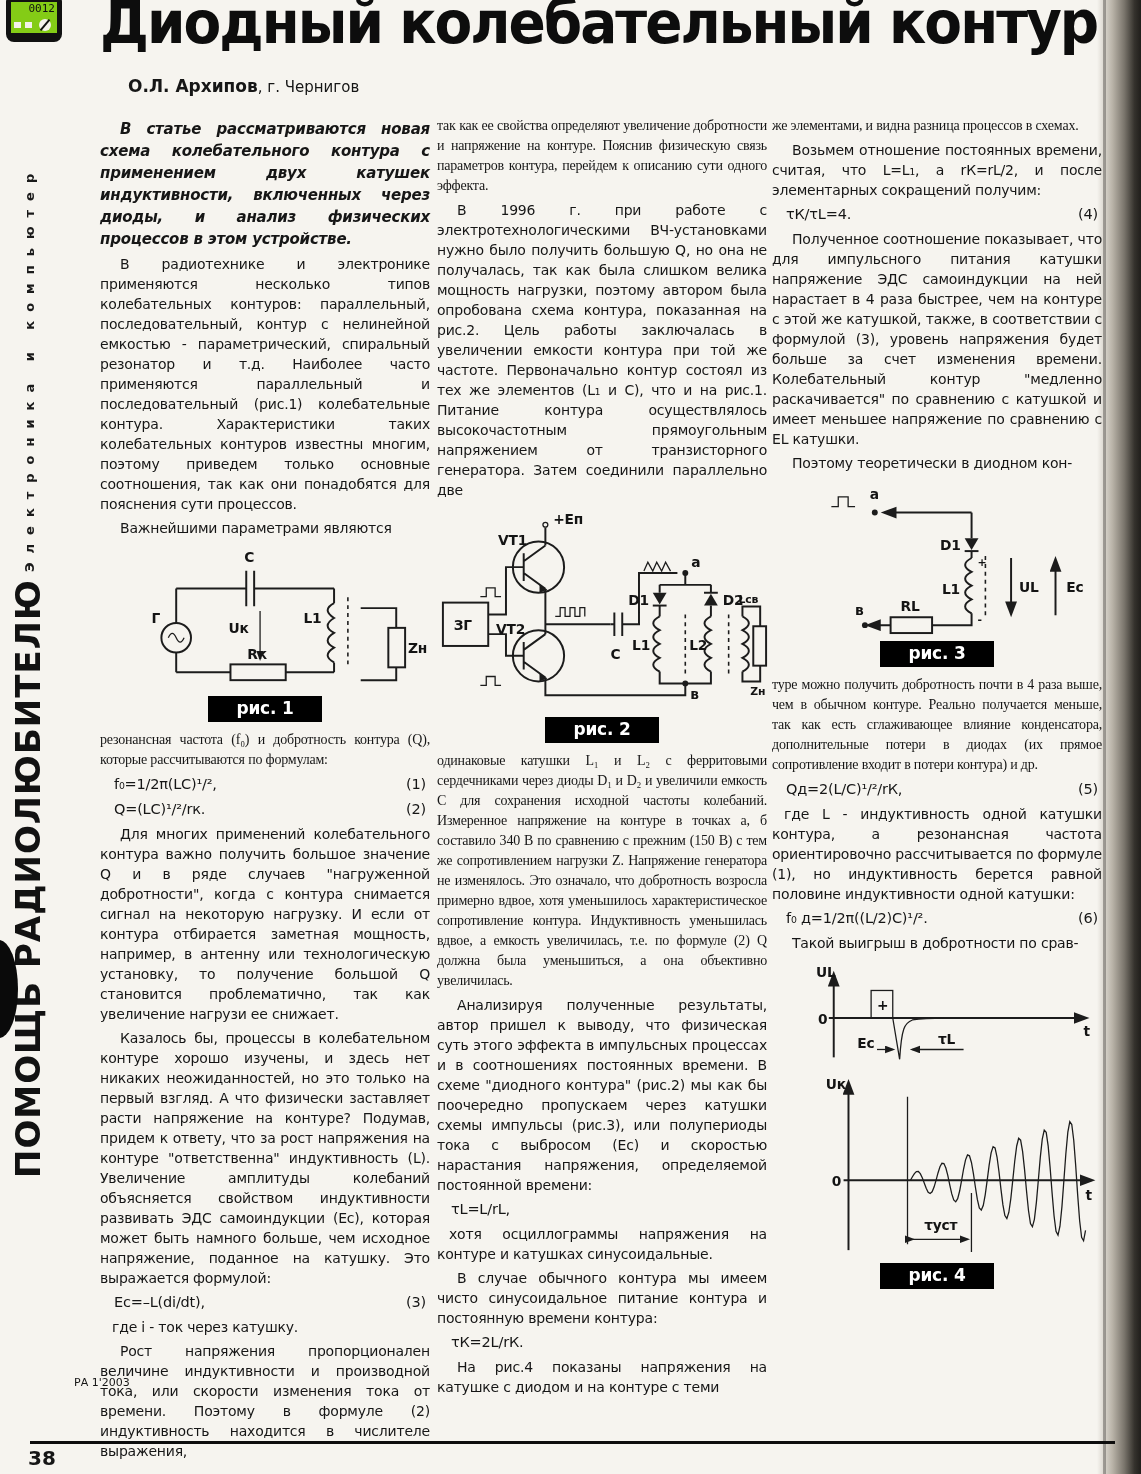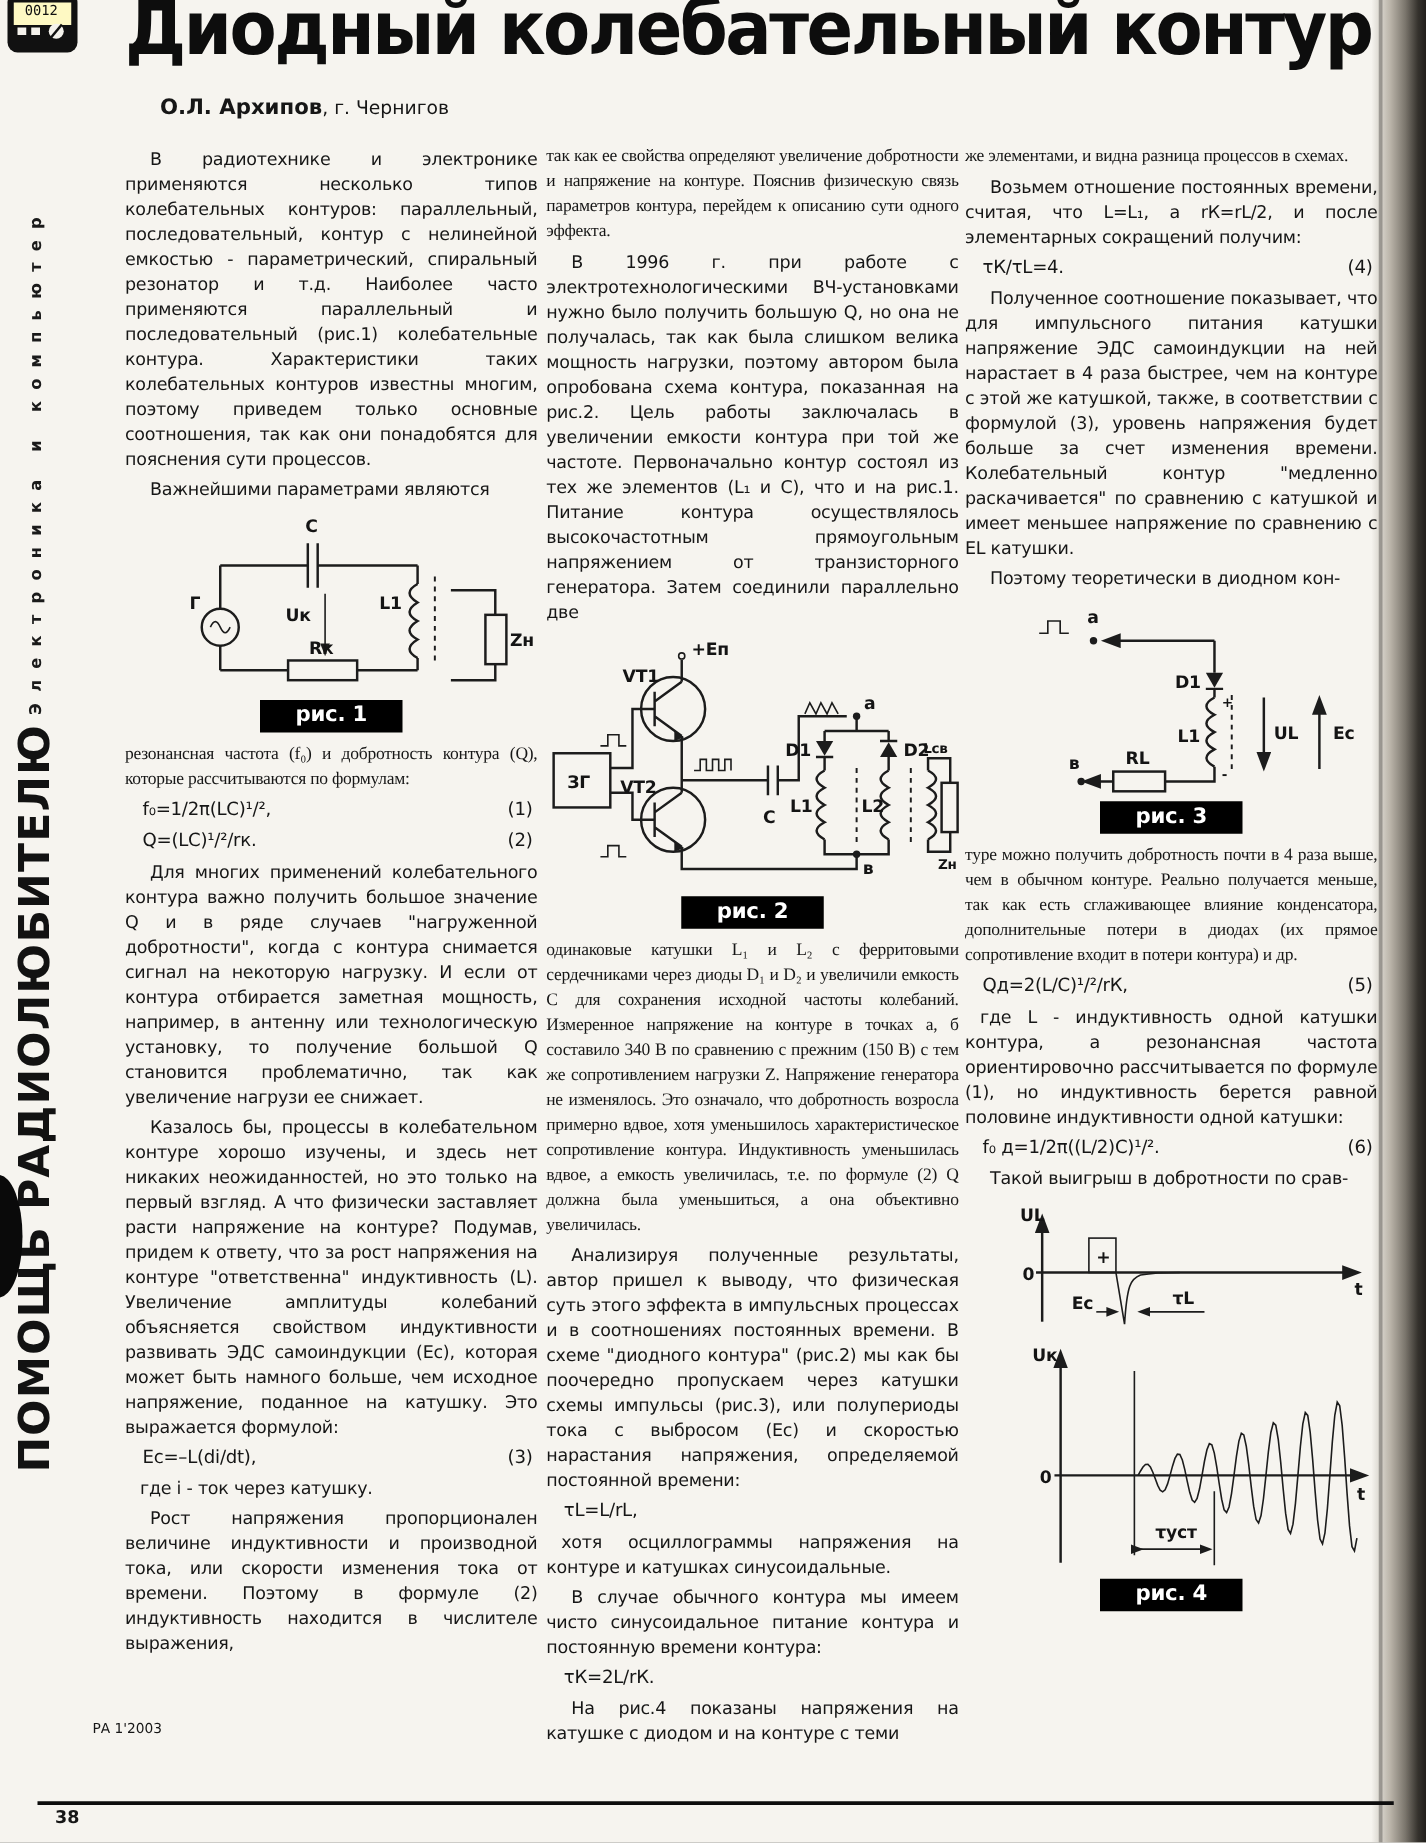--- a/index.html
+++ b/index.html
@@ -6,22 +6,22 @@
   body{background:#555;}
   .page{position:relative;width:1141px;height:1474px;margin:0 auto;background:#f6f4ef;overflow:hidden;
         font-family:"DejaVu Sans",sans-serif;color:#161616;}
   
   .title{position:absolute;left:100px;top:-12px;width:1020px;font-size:55px;font-weight:bold;
          letter-spacing:-2px;white-space:nowrap;color:#0d0d0d;transform:scaleY(1.08);transform-origin:top left;}
   .author-line{position:absolute;left:128px;top:76px;font-size:15px;}
   .author-line b{font-size:17px;}
   
   .calc{position:absolute;left:6px;top:-6px;width:56px;height:48px;background:#111;border-radius:8px;}
-  .calc .disp{position:absolute;left:5px;top:8px;width:46px;height:18px;background:#fef9c3;
-              font-family:"DejaVu Sans Mono",monospace;font-size:11px;line-height:13px;text-align:center;
+  .calc .disp{position:absolute;left:5px;top:8px;width:46px;height:31px;background:#84cc16;
+              font-family:"DejaVu Sans Mono",monospace;font-size:11px;line-height:13px;text-align:right;
               padding-right:2px;box-sizing:border-box;color:#111;}
   .calc .k1,.calc .k2{position:absolute;top:28px;width:7px;height:6px;background:#f4f2ec;}
   .calc .k1{left:8px;} .calc .k2{left:19px;}
   .calc .dial{position:absolute;left:33px;top:25px;width:12px;height:12px;border-radius:50%;background:#f4f2ec;}
   .calc .dial:after{content:"";position:absolute;left:5px;top:-1px;width:2px;height:14px;background:#111;transform:rotate(40deg);}
   
   .side-top{position:absolute;left:22px;top:92px;height:480px;writing-mode:vertical-rl;transform:rotate(180deg);
             font-size:13px;font-weight:bold;letter-spacing:9px;white-space:nowrap;color:#1a1a1a;}
   .side-bottom{position:absolute;left:8px;top:678px;height:500px;writing-mode:vertical-rl;transform:rotate(180deg);
             font-size:34px;font-weight:bold;letter-spacing:1px;white-space:nowrap;color:#121212;}
@@ -47,21 +47,21 @@
   .figcap{display:inline-block;background:#000;color:#fff;font-weight:bold;
           font-size:17px;padding:2px 28px 4px;margin-top:4px;}
   svg .w{stroke:#1c1c1c;stroke-width:2;fill:none;}
   svg .thin{stroke:#1c1c1c;stroke-width:1.3;fill:none;}
   svg .dash{stroke:#1c1c1c;stroke-width:1.6;fill:none;stroke-dasharray:4 4;}
   svg .blk{fill:#1c1c1c;}
   svg text{font-family:"DejaVu Sans",sans-serif;font-size:14px;font-weight:bold;fill:#141414;}
   svg text.sm{font-size:11px;}
   
   .footrule{position:absolute;left:30px;top:1441px;width:1085px;height:3px;background:#0d0d0d;}
-  .pagenum{position:absolute;left:44px;top:1446px;font-size:14px;font-weight:bold;}
+  .pagenum{position:absolute;left:28px;top:1446px;font-size:20px;font-weight:bold;}
   .edition{position:absolute;left:74px;top:1376px;font-size:11px;font-weight:normal;text-align:center;}
 </style>
 </head>
 <body>
 
 <div class="page">
 
   <div class="calc">
     <div class="disp">0012</div>
     <div class="k1"></div>
@@ -75,20 +75,21 @@
   </div>
 
   <div class="side-top">Электроника и компьютер</div>
   <div class="side-bottom">ПОМОЩЬ РАДИОЛЮБИТЕЛЮ</div>
   <div class="blob"></div>
   <div class="scan-edge">
       <div class="streak"></div>
     </div>
 
   <div class="col col1">
+    <p class="lead">В статье рассматриваются новая схема колебательного контура с применением двух катушек индуктивности, включенных через диоды, и анализ физических процессов в этом устройстве.</p>
     <p>В радиотехнике и электронике применяются несколько типов колебательных контуров: параллельный, последовательный, контур с нелинейной емкостью - параметрический, спиральный резонатор и т.д. Наиболее часто применяются параллельный и последовательный (рис.1) колебательные контура. Характеристики таких колебательных контуров известны многим, поэтому приведем только основные соотношения, так как они понадобятся для пояснения сути процессов.</p>
     <p>Важнейшими параметрами являются</p>
 
     <div class="fig">
       <svg width="330" height="148" viewBox="0 0 330 150">
         <defs>
             <marker id="f1d" markerWidth="9" markerHeight="8" refX="6" refY="3" orient="auto">
               <path d="M0,0 L8,3 L0,6 z" fill="#1c1c1c"></path>
             </marker>
           </defs>

